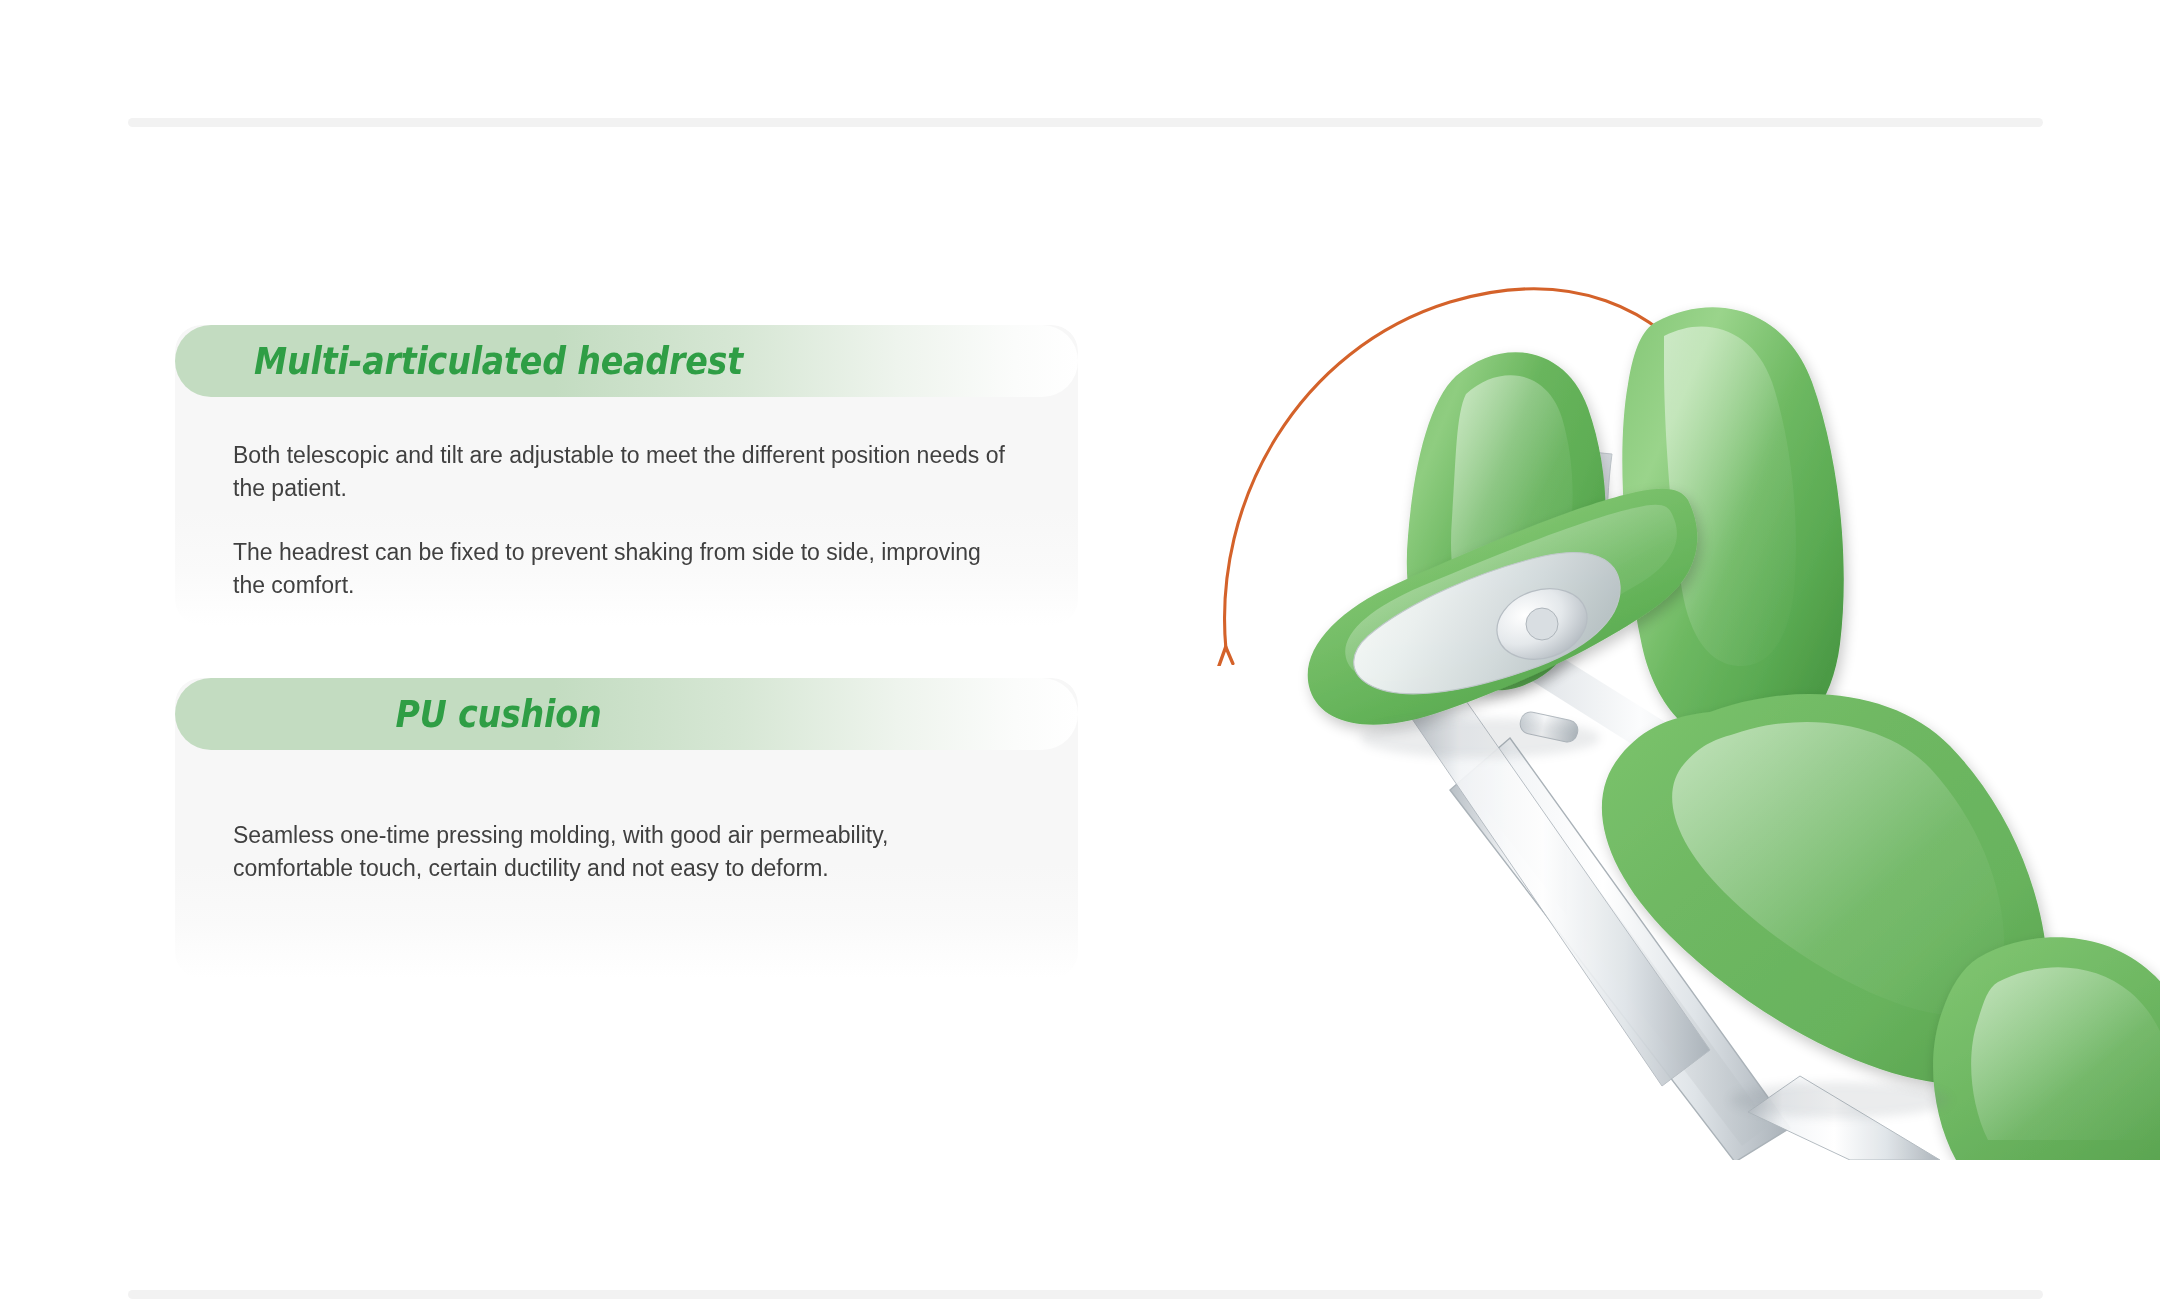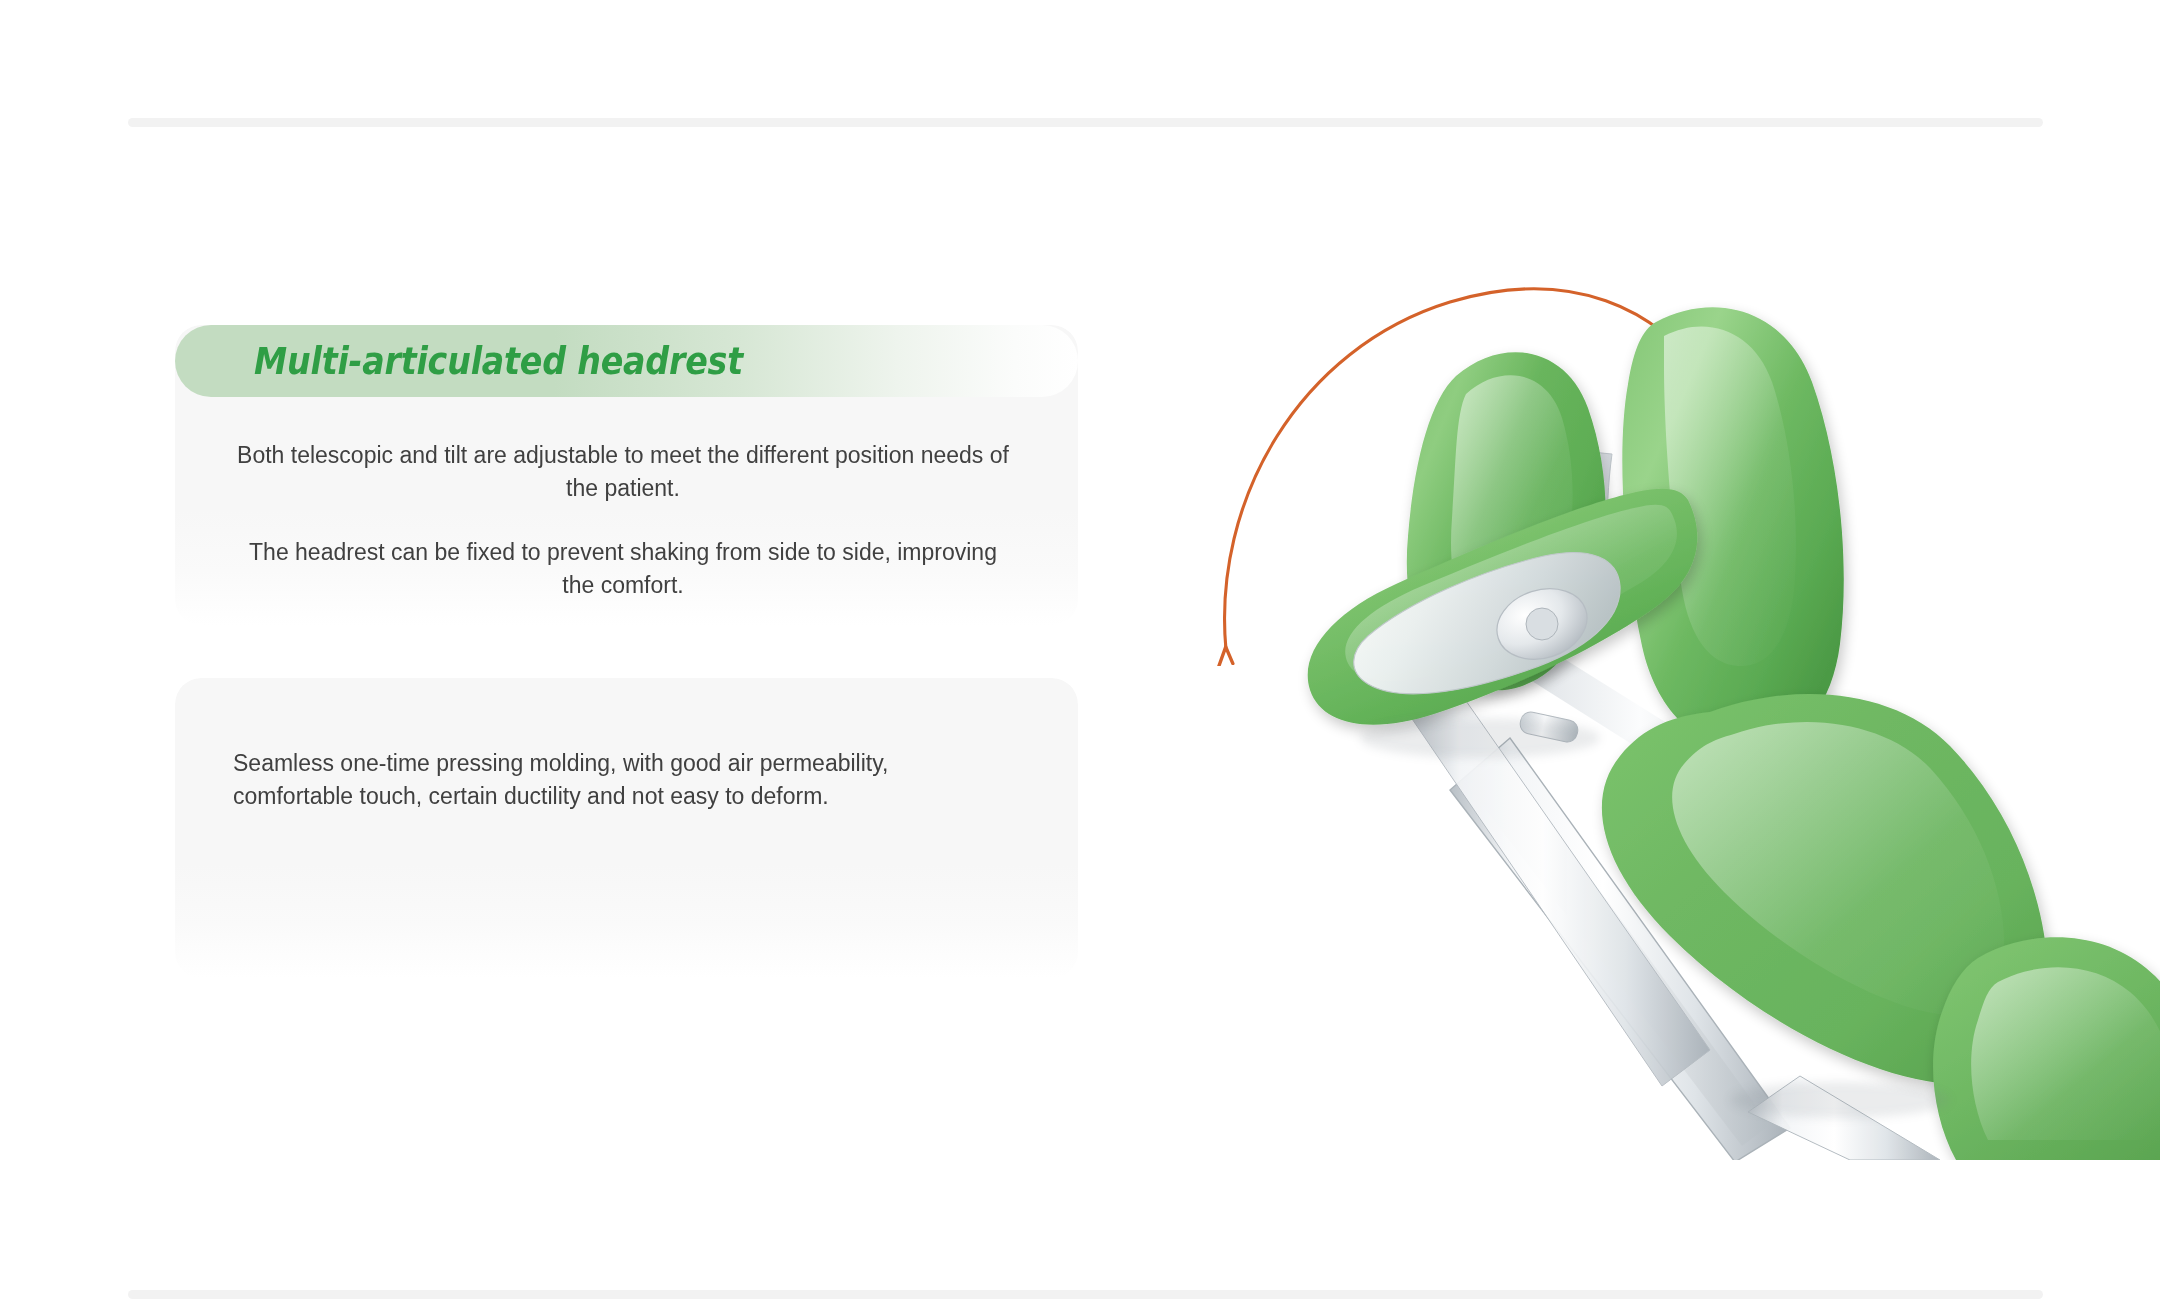--- a/index.html
+++ b/index.html
@@ -88,21 +88,21 @@
   }
   .card-body p {
     font-family:Liberation Sans, sans-serif;
     font-size:23px;
     line-height:1.42;
     color:#404040;
     max-width:780px;
   }
   .card-body p + p { margin-top:32px; }
 
-  #card-1 { height:300px;text-align:center; }
+  #card-1 { height:300px; }
   #card-1 .card-body { padding-top:42px; }
   #card-2 { margin-top:53px; height:300px; }
   #card-2 .card-body { padding-top:69px; }
 
   
   #illustration {
     position:absolute;
     left:1150px;
     top:150px;
     width:1010px;
@@ -126,20 +126,23 @@
         <div class="card-title">Multi-articulated headrest</div>
       </div>
       <div class="card-body">
         <p>Both telescopic and tilt are adjustable to meet the different position needs of the patient.</p>
         <p>The headrest can be fixed to prevent shaking from side to side, improving the comfort.</p>
       </div>
     </div>
 
     <div class="card" id="card-2">
       <div class="card-body-bg"></div>
+      <div class="card-header">
+        <div class="card-title">PU cushion</div>
+      </div>
       <div class="card-body">
         <p>Seamless one-time pressing molding, with good air permeability, comfortable touch, certain ductility and not easy to deform.</p>
       </div>
     </div>
 
   </div>
 
   <div id="illustration">
     <svg viewBox="0 0 1010 1010" xmlns="http://www.w3.org/2000/svg">
       <defs>

